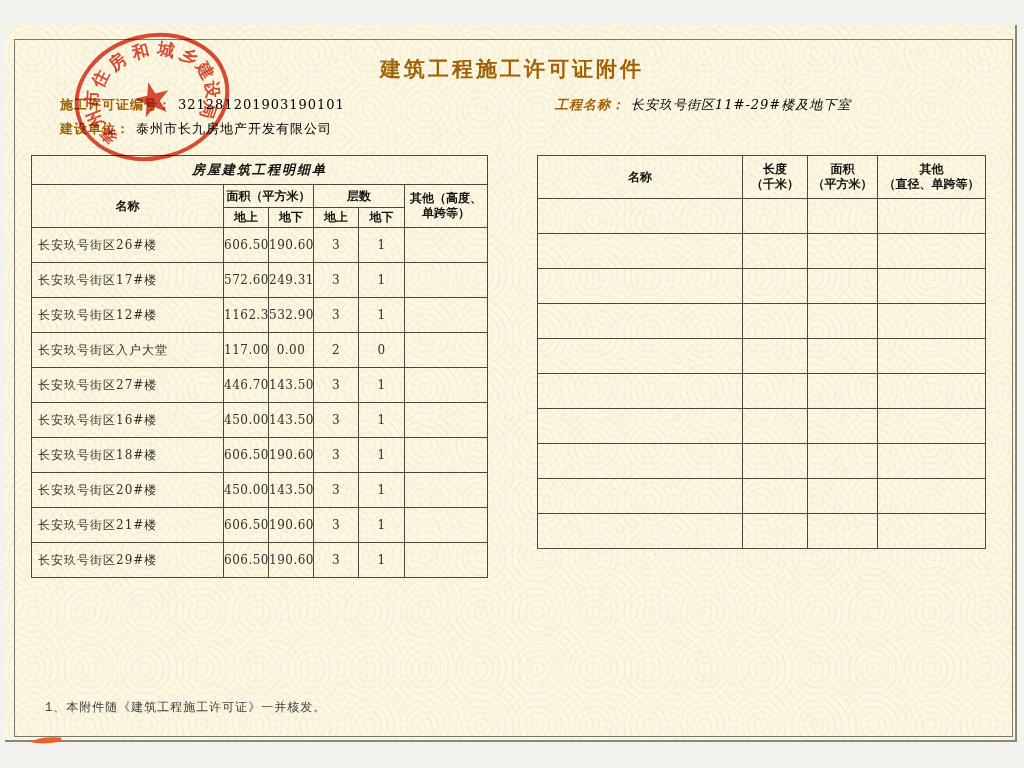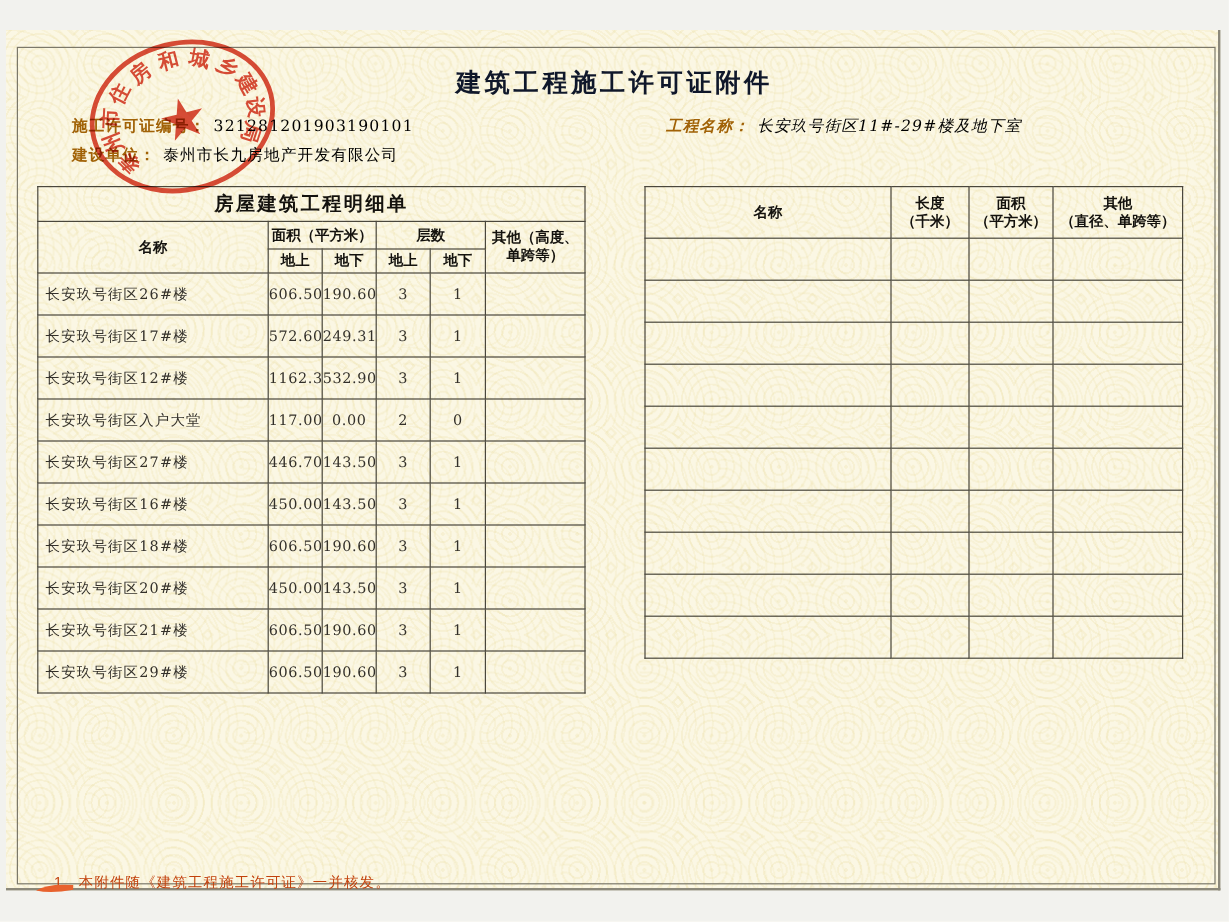--- a/index.html
+++ b/index.html
@@ -21,50 +21,50 @@
     border-right: 2px solid #8b887a;
     border-bottom: 2px solid #8b887a;
   }
   .border-frame {
     position: absolute; left: 14px; top: 39px; width: 999px; height: 698px;
     border: 1.5px solid #7b7869;
   }
   .page-title {
     position: absolute; left: 0; top: 55px; width: 1024px;
     text-align: center; font-size: 21px; font-weight: bold;
-    letter-spacing: 3px; color: #0f172a;
+    letter-spacing: 3px; color: #a16207;
   }
   .field-line { position: absolute; font-size: 13px; white-space: nowrap; }
   .field-label { font-weight: bold; color: #a16207; letter-spacing: 1px; }
   .field-value {
     font-family: "DejaVu Serif", "Liberation Serif", serif;
     color: #000000; letter-spacing: 1px; margin-left: 6px;
   }
   .fl-permit  { left: 60px;  top: 96px;  }
   .fl-project { left: 555px; top: 96px; font-style: italic;  }
   .fl-builder { left: 60px;  top: 120px; }
 
   
   table { border-collapse: collapse; table-layout: fixed; position: absolute; background: transparent; }
   .bld-table { left: 31px;  top: 155px; width: 456px; }
   .mun-table { left: 537px; top: 155px; width: 448px; }
   th, td { border: 1px solid #4a473c; font-size: 12px; vertical-align: middle; overflow: hidden; }
   table { border: 1.5px solid #413e34; }
   th { font-weight: bold; text-align: center; white-space: pre-line; line-height: 1.25; color: #14120e; }
-  .row-title th { height: 29px; font-size: 16px; letter-spacing: 2px; }
+  .row-title th { height: 29px; font-size: 13px; letter-spacing: 2px; font-style: italic; }
   .row-head th { height: 23px; }
   .row-subhead th { height: 20px; }
   .mun-table .row-head th { height: 43px; }
   td { height: 35px; font-family: "DejaVu Serif", "Liberation Serif", serif; color: #33302a; }
   td.cell-name { text-align: left; padding-left: 6px; letter-spacing: 1px; font-size: 12px; }
   td.cell-num  { text-align: center; letter-spacing: 0.5px; }
 
   
   .notes { position: absolute; left: 45px; top: 701px; font-size: 12px; line-height: 15px;
-           font-family: Liberation Sans, sans-serif; color: #c2410c; letter-spacing: 1px; margin-top: 27px; }
+           font-family: Liberation Mono, monospace; color: #404040; letter-spacing: 1px; }
 
   
   .seal-wrap {
     position: absolute; left: 68px; top: 26px; width: 168px; height: 142px;
     transform: rotate(-14deg);
     mix-blend-mode: multiply; opacity: 0.9;
     pointer-events: none;
   }
   .seal-ring { fill: none; stroke-width: 4; }
   .seal-star { font-size: 46px; text-anchor: middle; dominant-baseline: central; }

